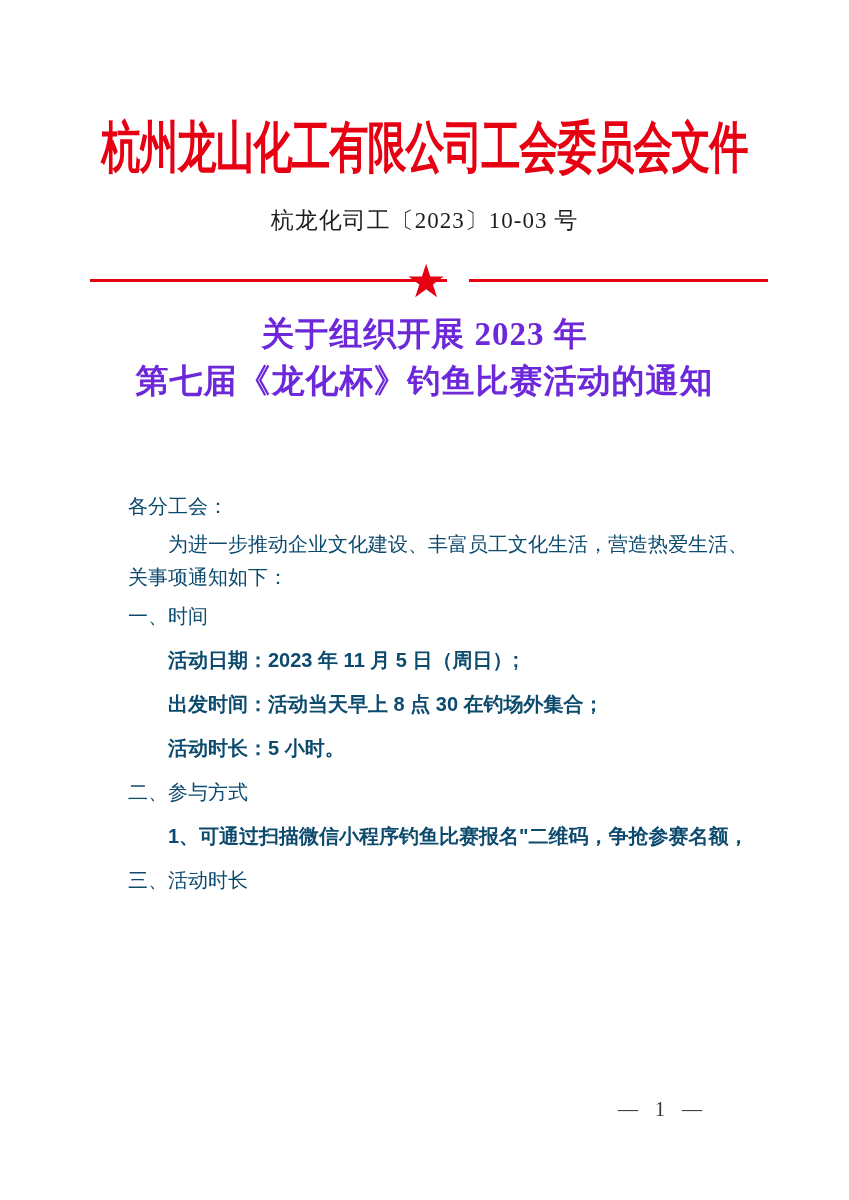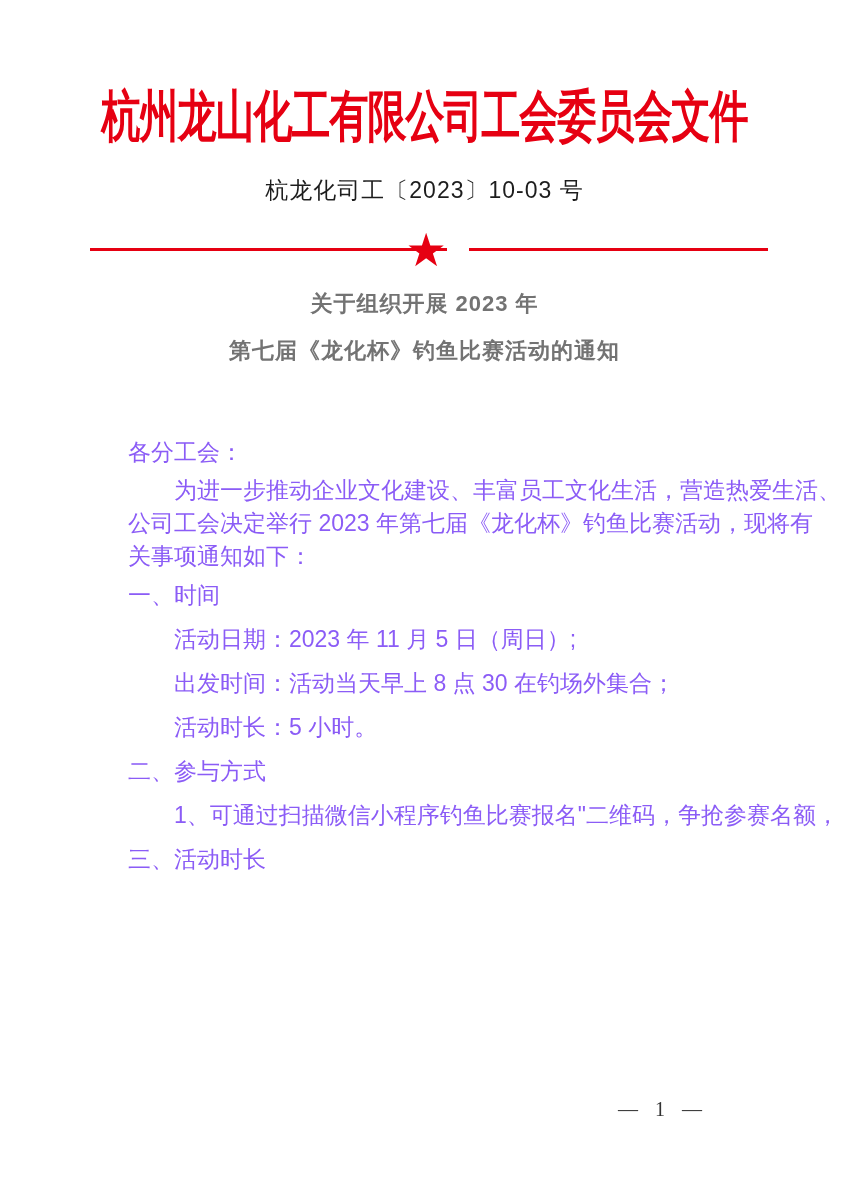--- a/index.html
+++ b/index.html
@@ -9,21 +9,21 @@
     width: 849px;
     height: 1200px;
     margin: 0 auto;
     background: #ffffff;
     overflow: hidden;
     font-family: "Liberation Sans", "DejaVu Sans", sans-serif;
     color: #262626;
   }
   
   .org-title {
-    margin-top: 83px;
+    margin-top: 114px;
     height: 68px;
     line-height: 68px;
     text-align: center;
     color: #e60012;
     font-weight: 700;
     font-size: 39px;
     white-space: nowrap;
   }
   .org-title .stretch {
     display: inline-block;
@@ -32,20 +32,21 @@
     letter-spacing: -1px;
   }
   .doc-number {
     margin-top: 24px;
     height: 30px;
     line-height: 30px;
     text-align: center;
     font-size: 23px;
     color: #1d1d1d;
     letter-spacing: 1px;
+    font-family: Liberation Serif, serif;
   }
   
   .header-rule {
     position: relative;
     margin-top: 22px;
     height: 46px;
   }
   .rule-left {
     position: absolute;
     left: 90px; top: 21px;
@@ -65,52 +66,52 @@
     line-height: 46px;
     text-align: center;
     font-size: 46px;
     color: #e60012;
     font-family: "DejaVu Sans", sans-serif;
   }
   
   .notice-title {
     margin-top: 7px;
     text-align: center;
-    font-family: Liberation Sans, sans-serif;
+    font-family: Liberation Serif, serif;
     font-weight: 700;
-    font-size: 22px;
+    font-size: 33px;
     line-height: 47px;
-    color: #737373;
+    color: #6d28d9;
     letter-spacing: 1px;
   }
   
   .doc-body {
-    margin: 62px 127px 0 128px;
+    margin: 85px 127px 0 128px;
     width: 594px;
-    font-size: 23px;
-    color: #8b5cf6;
+    font-size: 20px;
+    color: #0c4a6e;
   }
   .salutation {
     line-height: 33px;
     white-space: nowrap;
   }
   .intro {
     margin-top: 5px;
   }
   .intro p {
     line-height: 33px;
     white-space: nowrap;
   }
   .intro p.first { text-indent: 2em; text-align: center; }
   .body-lines { margin-top: 0; }
   .body-lines .line {
     line-height: 44px;
     white-space: nowrap;
   }
-  .body-lines .line.indent { text-indent: 2em; }
+  .body-lines .line.indent { text-indent: 2em; font-weight: bold; }
   
   .page-number {
     position: absolute;
     left: 618px; top: 1098px;
     font-family: "Liberation Serif", "DejaVu Serif", serif;
     font-size: 20px;
     color: #333333;
     letter-spacing: 6px;
     white-space: nowrap;
   }
@@ -135,21 +136,20 @@
   <div class="notice-title">
     <div>关于组织开展 2023 年</div>
     <div>第七届《龙化杯》钓鱼比赛活动的通知</div>
   </div>
 
   <div class="doc-body">
     <div class="salutation">各分工会：</div>
 
     <div class="intro">
       <p class="first">为进一步推动企业文化建设、丰富员工文化生活，营造热爱生活、</p>
-      <p>公司工会决定举行 2023 年第七届《龙化杯》钓鱼比赛活动，现将有</p>
       <p>关事项通知如下：</p>
     </div>
 
     <div class="body-lines">
       <div class="line">一、时间</div>
       <div class="line indent">活动日期：2023 年 11 月 5 日（周日）;</div>
       <div class="line indent">出发时间：活动当天早上 8 点 30 在钓场外集合；</div>
       <div class="line indent">活动时长：5 小时。</div>
       <div class="line">二、参与方式</div>
       <div class="line indent">1、可通过扫描微信小程序钓鱼比赛报名"二维码，争抢参赛名额，</div>

